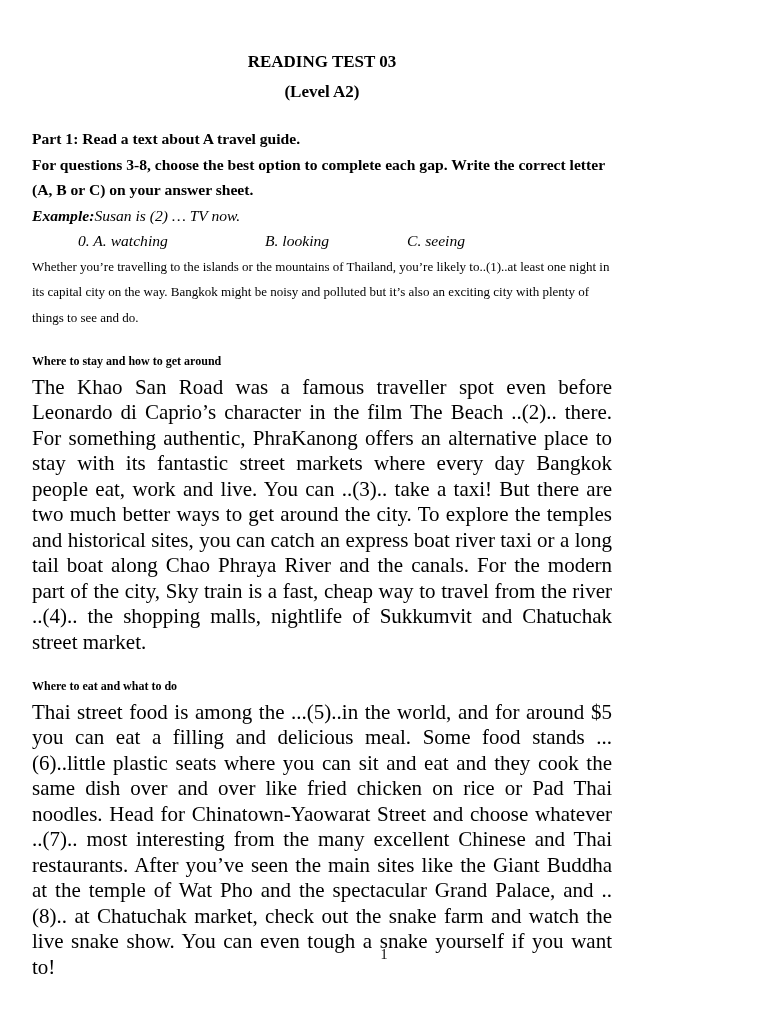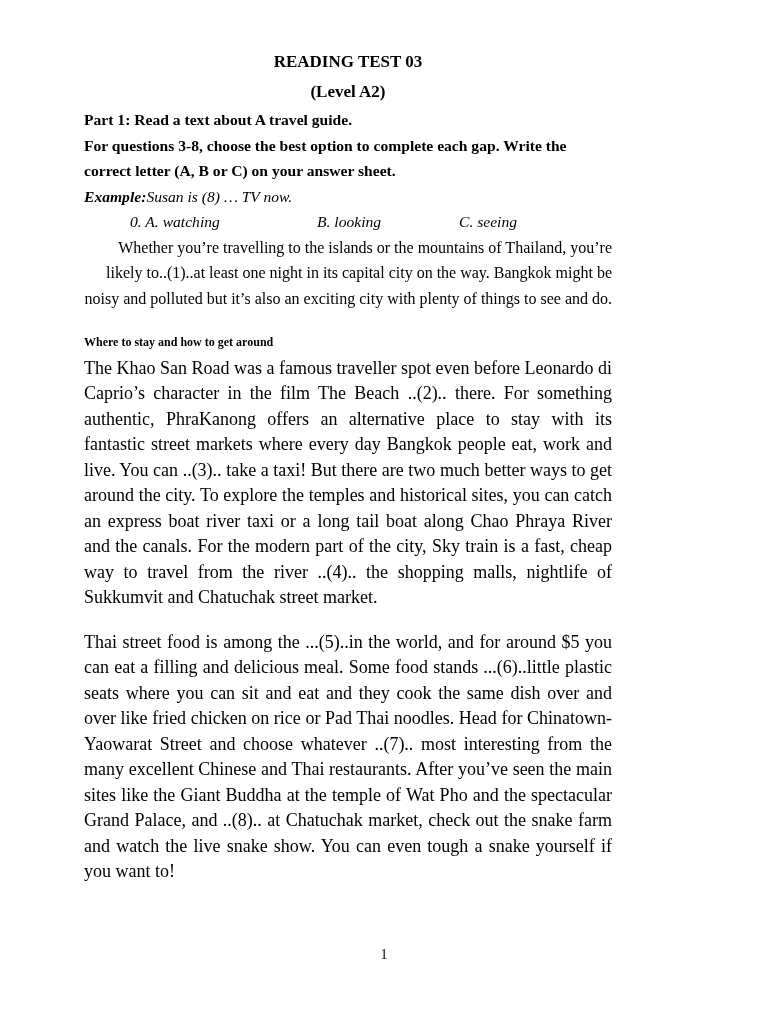--- a/index.html
+++ b/index.html
@@ -7,62 +7,62 @@
     width: 768px;
     background: #ffffff;
     font-family: "Liberation Serif", "DejaVu Serif", serif;
     color: #000000;
   }
   .page {
     position: relative;
     width: 684px;
     height: 1024px;
     background: #ffffff;
-    padding: 47px 72px 0 84px;
+    padding: 47px 72px 0 32px;
     overflow: hidden;
   }
   
   .doc-header { text-align: center; }
   .doc-header .hline {
     font-weight: bold;
     font-size: 17px;
     line-height: 30px;
   }
   
-  .instructions { font-size: 15.6px; line-height: 25.5px; }
+  .instructions { margin-top: 19px; font-size: 15.6px; line-height: 25.5px; }
   .bold-line { font-weight: bold; }
   .example-line { font-style: italic; }
   .example-label { font-weight: bold; font-style: italic; text-align: right; }
   .options-line { font-style: italic; padding-left: 46px; }
   .options-line .opt-a { display: inline-block; width: 187px; }
   .options-line .opt-b { display: inline-block; width: 142px; font-style: italic; }
   .options-line .opt-c { display: inline-block; }
   .answer-line { font-weight: bold; font-style: italic; }
   .answer-line .answer-label { display: inline-block; width: 145px; }
   
   .passage-title {
     margin-top: 8px;
     text-align: center;
     font-weight: bold;
     font-size: 15.8px;
     line-height: 25.5px;
   }
   .intro-para {
-    font-size: 16px;
+    font-size: 13px;
     line-height: 25.5px;
-    text-align: right;
+    text-align: left;
   }
   .section { margin-top: 19px; }
   .section-heading {
     font-weight: bold;
     font-size: 12px;
     line-height: 25.5px;
   }
   .section-body {
-    font-size: 18px;
+    font-size: 21px;
     line-height: 25.5px;
     text-align: justify;
   }
   
   .page-footer {
     position: absolute;
     left: 0;
     bottom: 60px;
     width: 768px;
     text-align: center;
@@ -76,33 +76,34 @@
 <div class="page">
 
   <div class="doc-header">
     <div class="hline">READING TEST 03</div>
     <div class="hline">(Level A2)</div>
   </div>
 
   <div class="instructions">
     <div class="bold-line">Part 1: Read a text about A travel guide.</div>
     <div class="bold-line">For questions 3-8, choose the best option to complete each gap. Write the correct letter (A, B or C) on your answer sheet.</div>
-    <div class="example-line"><span class="example-label">Example:</span><span>Susan is (8) … TV now.</span></div>
+    <div class="example-line"><span class="example-label">Example:</span><span>Susan is (2) … TV now.</span></div>
     <div class="options-line">
       <span class="opt-a">0. A. watching</span><span class="opt-b">B. looking</span><span class="opt-c">C. seeing</span>
     </div>
   </div>
 
 
   <div class="intro-para">Whether you’re travelling to the islands or the mountains of Thailand, you’re likely to..(1)..at least one night in its capital city on the way. Bangkok might be noisy and polluted but it’s also an exciting city with plenty of things to see and do.</div>
 
   <div class="section">
     <div class="section-heading">Where to stay and how to get around</div>
     <div class="section-body">The Khao San Road was a famous traveller spot even before Leonardo di Caprio’s character in the film The Beach ..(2).. there. For something authentic, PhraKanong offers an alternative place to stay with its fantastic street markets where every day Bangkok people eat, work and live. You can ..(3).. take a taxi! But there are two much better ways to get around the city. To explore the temples and historical sites, you can catch an express boat river taxi or a long tail boat along Chao Phraya River and the canals. For the modern part of the city, Sky train is a fast, cheap way to travel from the river ..(4).. the shopping malls, nightlife of Sukkumvit and Chatuchak street market.</div>
   </div>
 
   <div class="section">
+    <div class="section-heading">Where to eat and what to do</div>
     <div class="section-body">Thai street food is among the ...(5)..in the world, and for around $5 you can eat a filling and delicious meal. Some food stands ...(6)..little plastic seats where you can sit and eat and they cook the same dish over and over like fried chicken on rice or Pad Thai noodles. Head for Chinatown-Yaowarat Street and choose whatever ..(7).. most interesting from the many excellent Chinese and Thai restaurants. After you’ve seen the main sites like the Giant Buddha at the temple of Wat Pho and the spectacular Grand Palace, and ..(8).. at Chatuchak market, check out the snake farm and watch the live snake show. You can even tough a snake yourself if you want to!</div>
   </div>
 
   <div class="page-footer">1</div>
 
 </div>
 
 </body></html>

